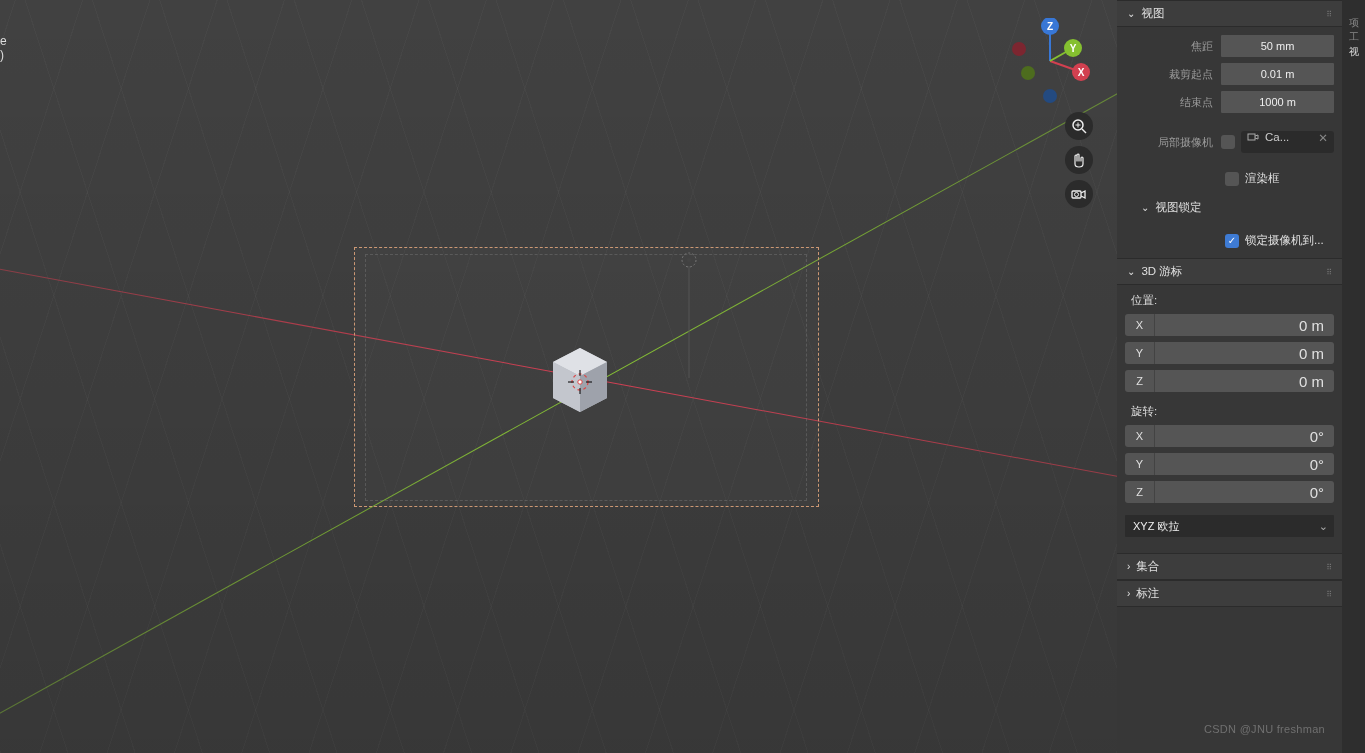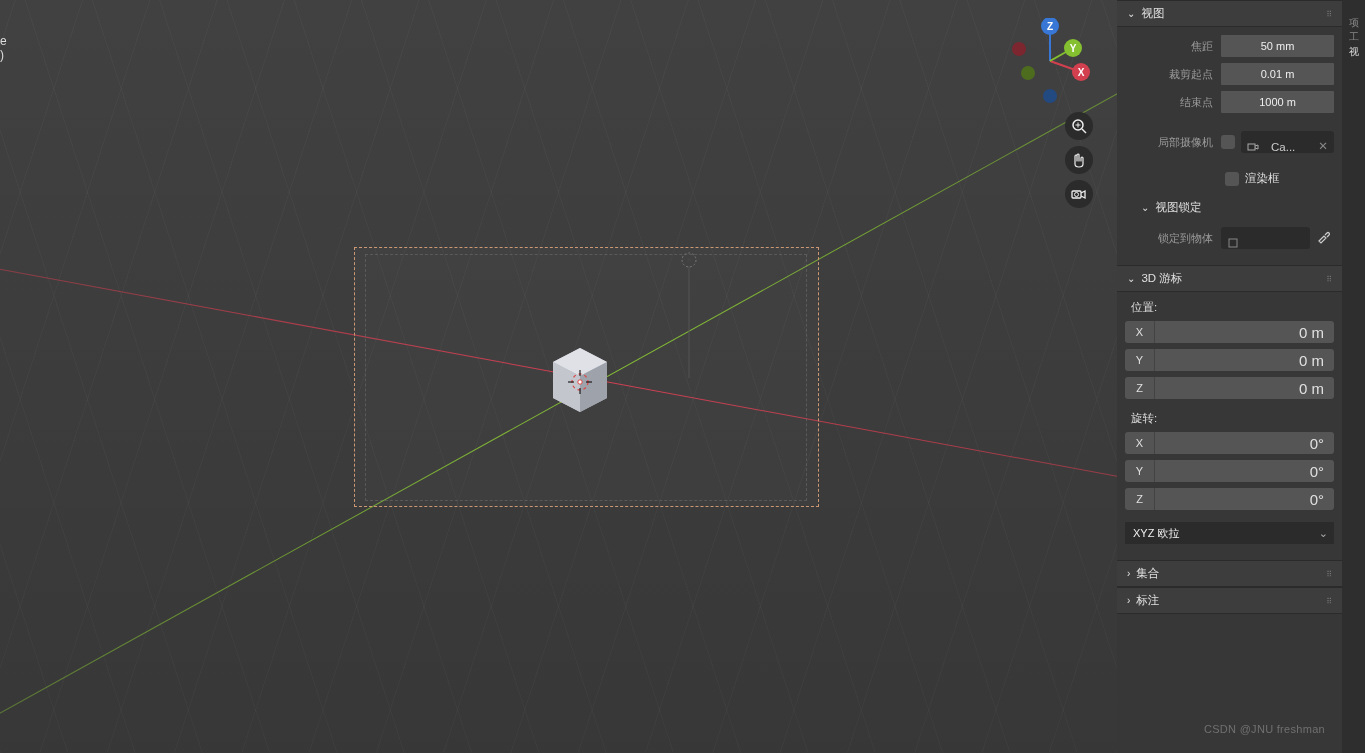--- a/index.html
+++ b/index.html
@@ -183,22 +183,22 @@
       border-radius: 3px;
       background: #555;
       margin-right: 6px;
       display: inline-flex; align-items: center; justify-content: center;
     }
     .checkbox.checked { background: #3e7bd4; }
     .checkbox.checked::after { content: "✓"; color: white; font-size: 10px; }
     .object-chip {
       height: 22px; background: #2b2b2b;
       border-radius: 3px; flex: 1;
-      display: flex; align-items: flex-end;
-      padding: 0 6px; gap: 12px;
+      display: flex; align-items: flex-start;
+      padding: 0 6px; gap: 6px;
       color: #ccc;
     }
     .object-chip .x { margin-left: auto; color: #888; cursor: pointer; }
     .eyedropper { width: 18px; color: #bbb; margin-left: 6px; font-size: 12px; }
     .indent { padding-left: 108px; }
     .sec-spacer { height: 6px; }
     .watermark {
       position: absolute;
       right: 40px; bottom: 18px;
       color: #707070;
@@ -328,34 +328,25 @@
     <span class="checkbox"></span>
     <span>渲染框</span>
   </div>
   <div class="sec-spacer"></div>
 
   <div class="sub-header">
     <span class="chevron">⌄</span>
     <span>视图锁定</span>
   </div>
   <div class="sec-spacer"></div>
-  <div class="row">
-    <div class="row-label">锁定到物体</div>
-    <div class="object-chip" style="background:#2b2b2b;">
-      <svg width="12" height="12" viewBox="0 0 12 12">
-          <rect x="2" y="2" width="8" height="8" fill="none" stroke="#888"></rect>
-        </svg>
-    </div>
-    <span class="eyedropper">
-      <svg width="14" height="14" viewBox="0 0 14 14">
-          <path d="M3 11 l5 -5 l2 2 l-5 5 z M9 5 l2 -2 q1 -1 2 0 t0 2 l-2 2" fill="none" stroke="#ccc" stroke-width="1.2"></path>
-        </svg>
-    </span>
-  </div>
-  <div class="sec-spacer"></div>
+  <div class="sec-spacer"></div>
+  <div class="row indent">
+    <span class="checkbox checked"></span>
+    <span>锁定摄像机到...</span>
+  </div>
   <div class="sec-spacer"></div>
 
   <div class="panel-header">
     <span class="chevron">⌄</span>
     <span>3D 游标</span>
     <span class="dots">⠿</span>
   </div>
   <div class="sec-spacer"></div>
   <div class="row">
       <div style="padding-left:6px;color:#ddd;">位置:</div>

